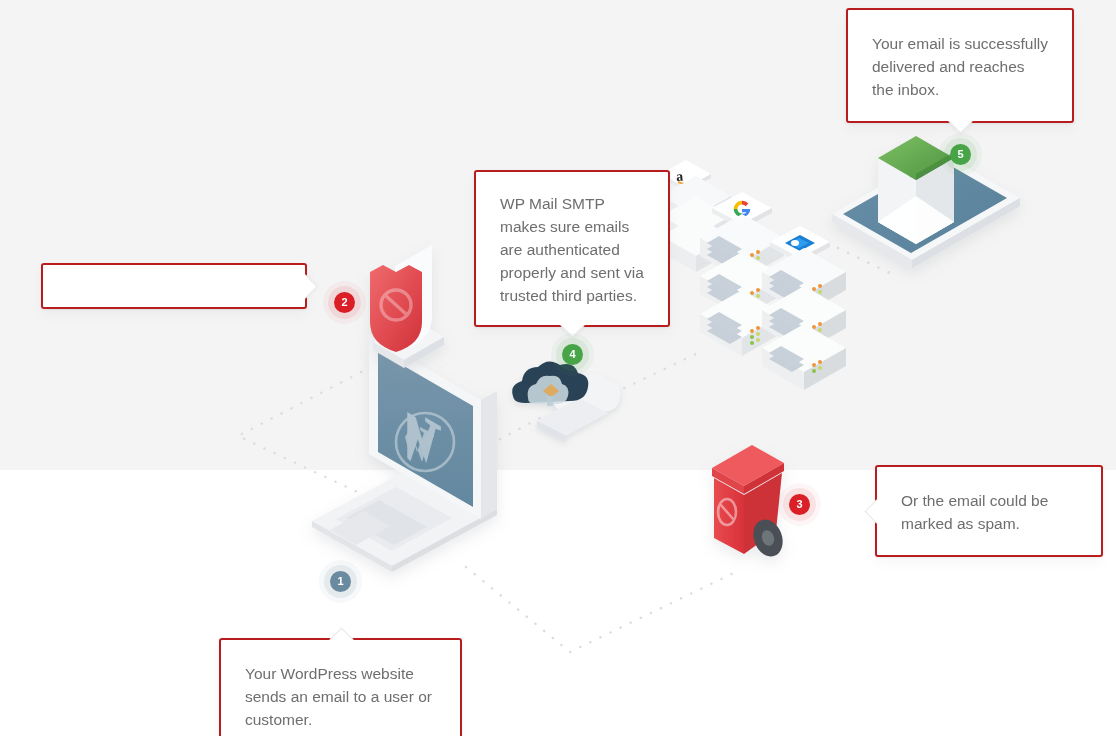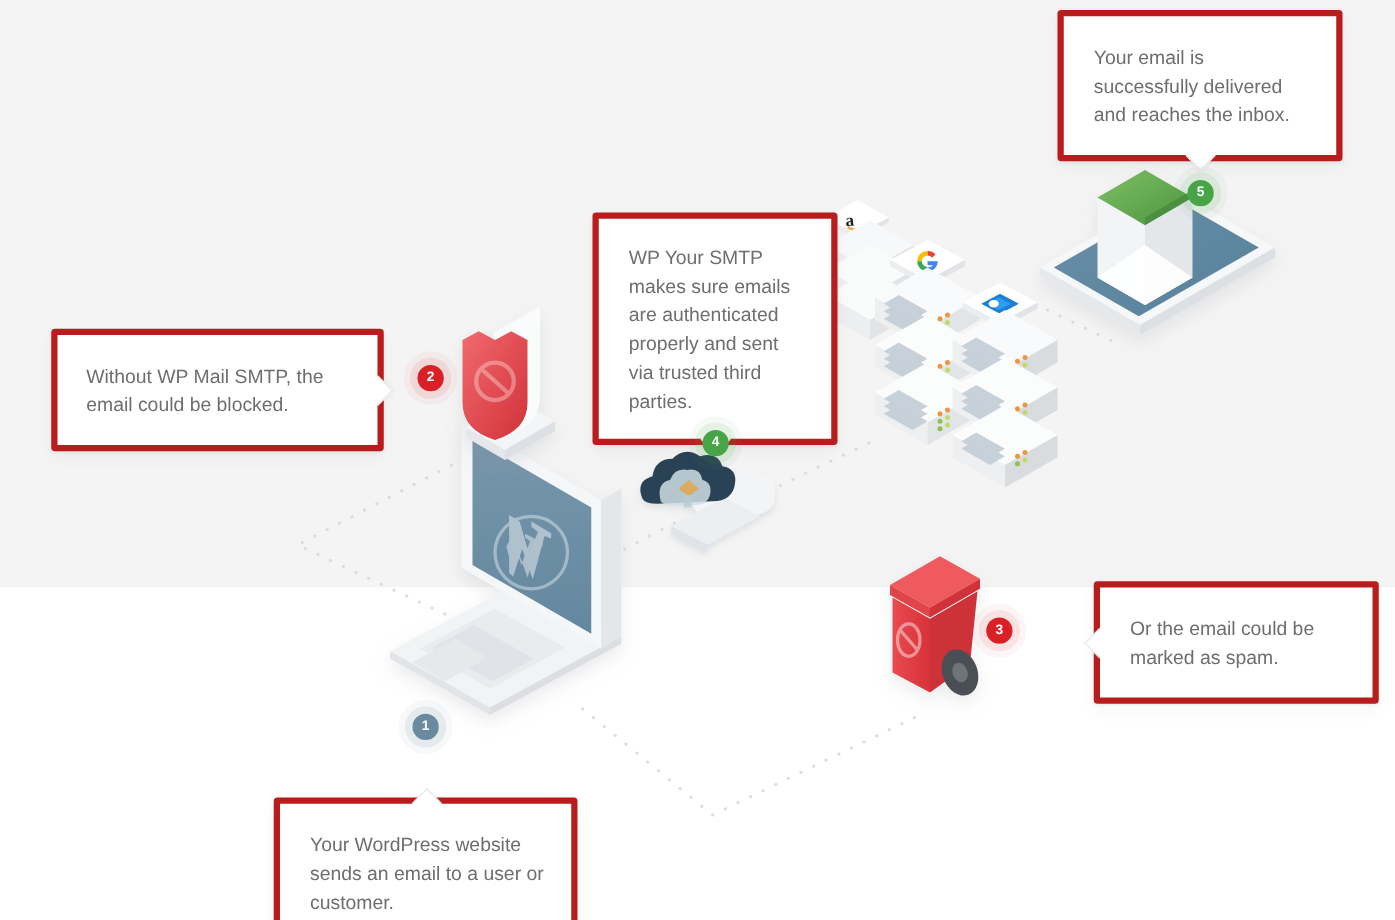--- a/index.html
+++ b/index.html
@@ -16,21 +16,21 @@
 
   
   .layer{position:absolute;left:0;top:0;width:1116px;height:736px;overflow:visible;}
   .paths{z-index:2;}
   .art{z-index:3;}
 
   
   .callout{
     position:absolute;
     background:#ffffff;
-    border:5px solid #b91c1c;
+    border:2px solid #b91c1c;
     border-radius:3px;
     box-shadow:0 1px 3px rgba(0,0,0,0.055), 0 6px 14px rgba(0,0,0,0.035);
     color:#6e6e6e;
     font-size:15.5px;
     line-height:23px;
     z-index:20;
     box-sizing:border-box;
   }
   .callout .txt{display:block;}
 
@@ -382,26 +382,25 @@
       </g>
     </g>
   </svg>
 
   <div class="callout" id="callout-5">
     <span class="txt">Your email is successfully delivered and reaches the inbox.</span>
     <span class="tail tail-down"></span>
   </div>
 
   <div class="callout" id="callout-2">
-    <span class="txt">Without WP Mail SMTP, the email could be blocked.</span>
     <span class="tail tail-right"></span>
   </div>
 
   <div class="callout" id="callout-4">
-    <span class="txt">WP Your SMTP makes sure emails are authenticated properly and sent via trusted third parties.</span>
+    <span class="txt">WP Mail SMTP makes sure emails are authenticated properly and sent via trusted third parties.</span>
     <span class="tail tail-down"></span>
   </div>
 
   <div class="callout" id="callout-3">
     <span class="txt">Or the email could be marked as spam.</span>
     <span class="tail tail-left"></span>
   </div>
 
   <div class="callout" id="callout-1">
     <span class="txt">Your WordPress website sends an email to a user or customer.</span>

